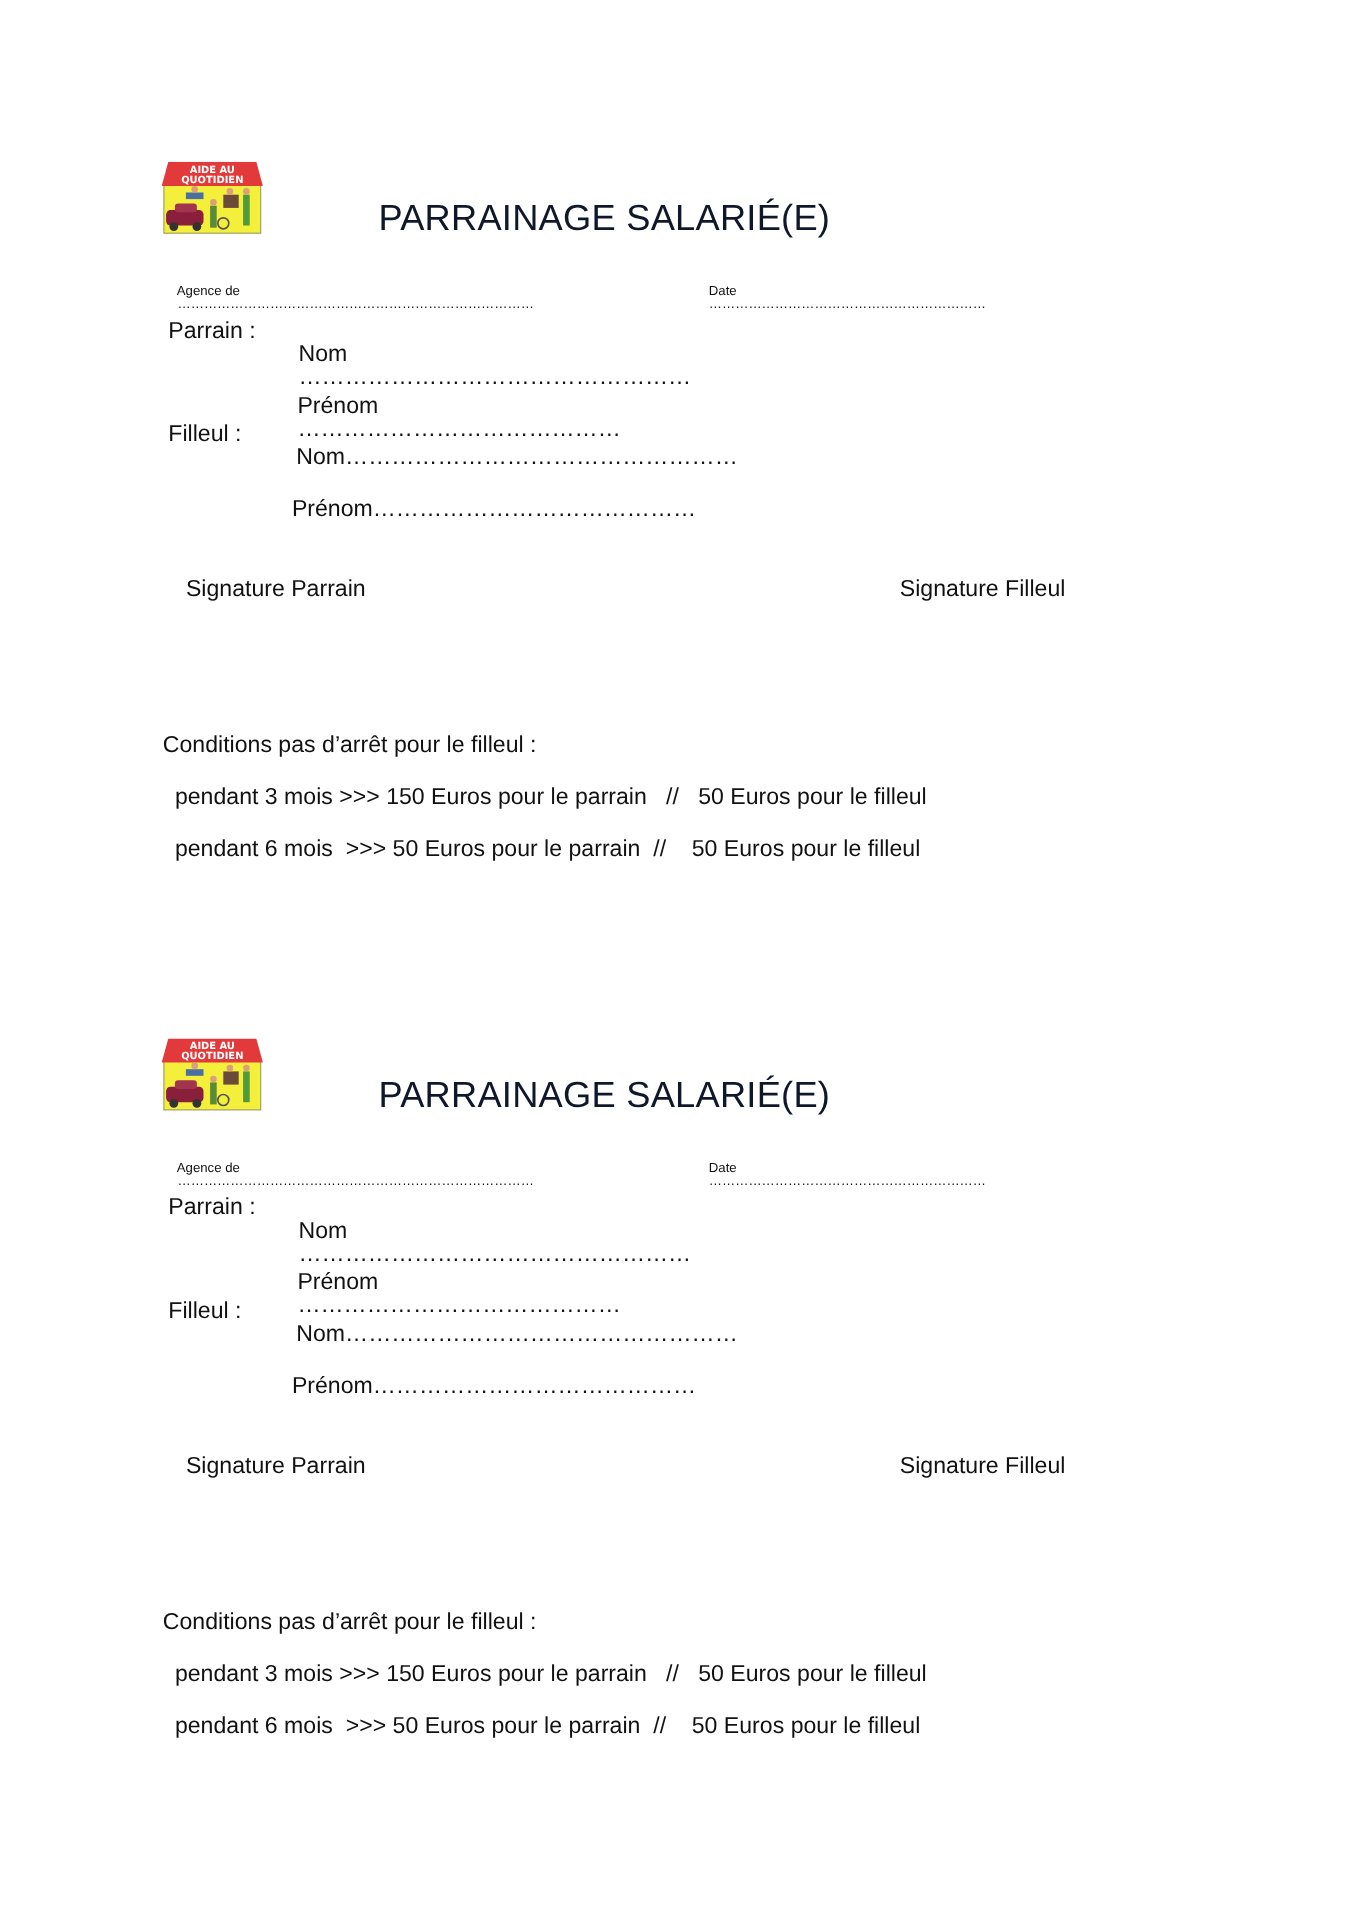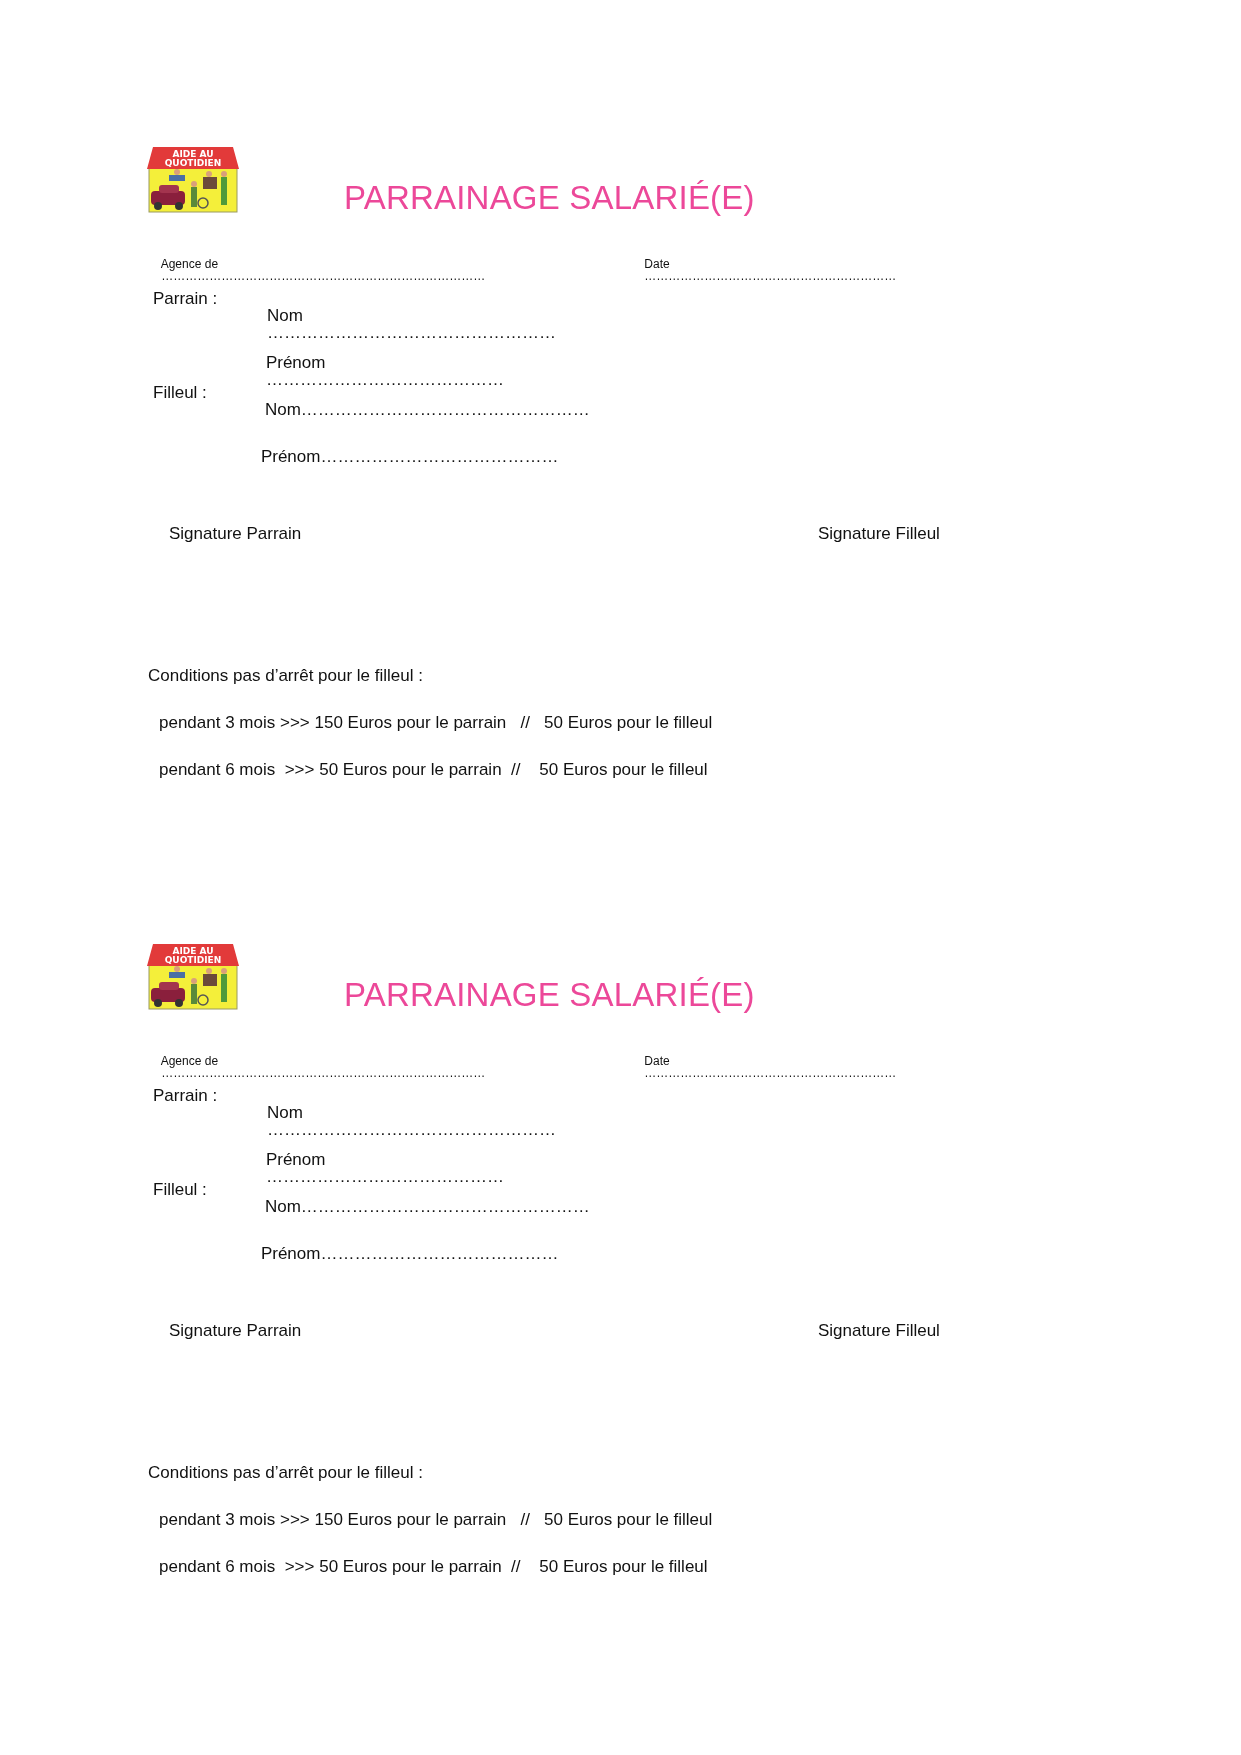--- a/index.html
+++ b/index.html
@@ -1,23 +1,23 @@
 <!DOCTYPE html>
 <html><head>
   <meta charset="utf-8">
   <style>
     html, body { margin: 0; padding: 0; background: #ffffff; }
     body { width: 1241px; height: 1755px; position: relative; overflow: hidden;
       font-family: "Liberation Sans", sans-serif; color: #111; }
     .block { position: absolute; left: 0; width: 1160px; height: 780px; text-decoration: underline; }
     .abs { position: absolute; white-space: pre; line-height: 1; }
     .logo { position: absolute; left: 147px; top: 147px; width: 92px; height: 66px; }
-    .title { left: 344px; top: 181px; font-size: 33px; letter-spacing: 0.2px; color: #ec4899; }
+    .title { left: 344px; top: 181px; font-size: 33px; letter-spacing: 0.2px; color: #0f172a; }
     .small { font-size: 12px; }
-    .normal { font-size: 17px; }
+    .normal { font-size: 21px; }
     .dots { letter-spacing: 0; }
   </style>
 </head>
 <body>
 
 <div class="block" style="top:0px;">
   <svg class="logo" viewBox="0 0 92 66">
     <rect x="2" y="20" width="88" height="45" fill="#f4ef3a" stroke="#9a9a60" stroke-width="1"></rect>
     <polygon points="6,0 86,0 92,22 0,22" fill="#e23a3a"></polygon>
     <text x="46" y="10" text-anchor="middle" font-size="9" font-family="DejaVu Sans, sans-serif" font-weight="bold" fill="#fff">AIDE AU</text>

